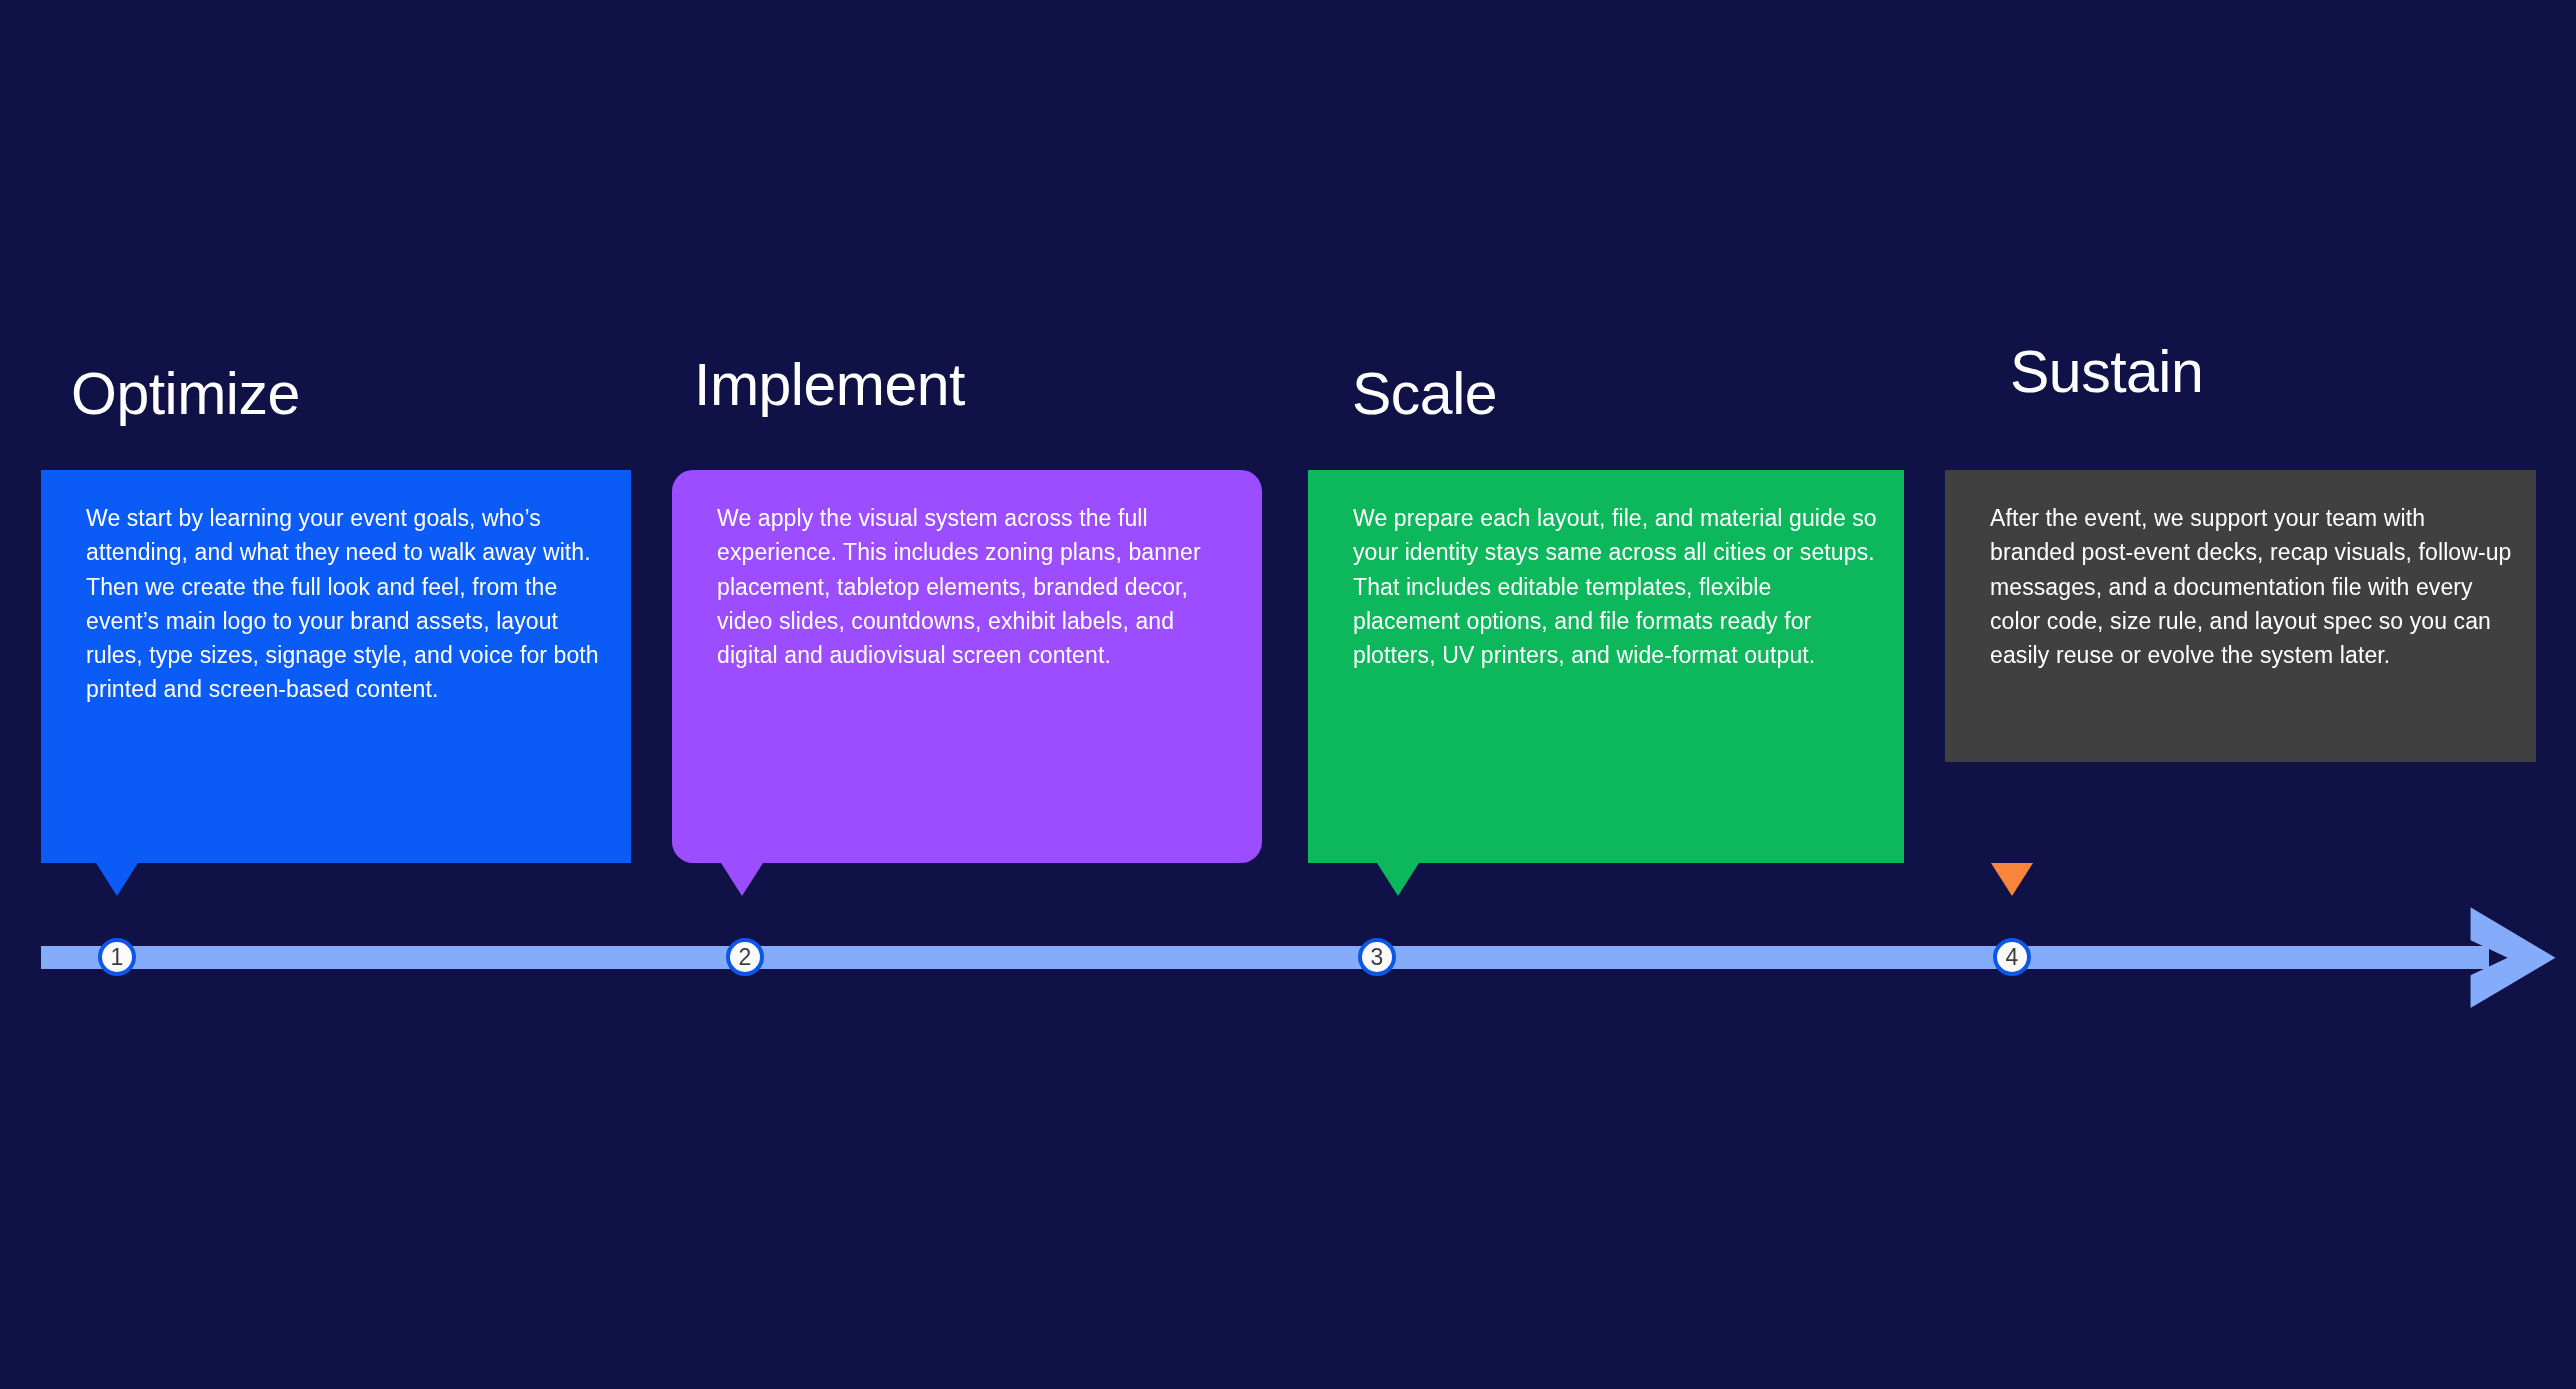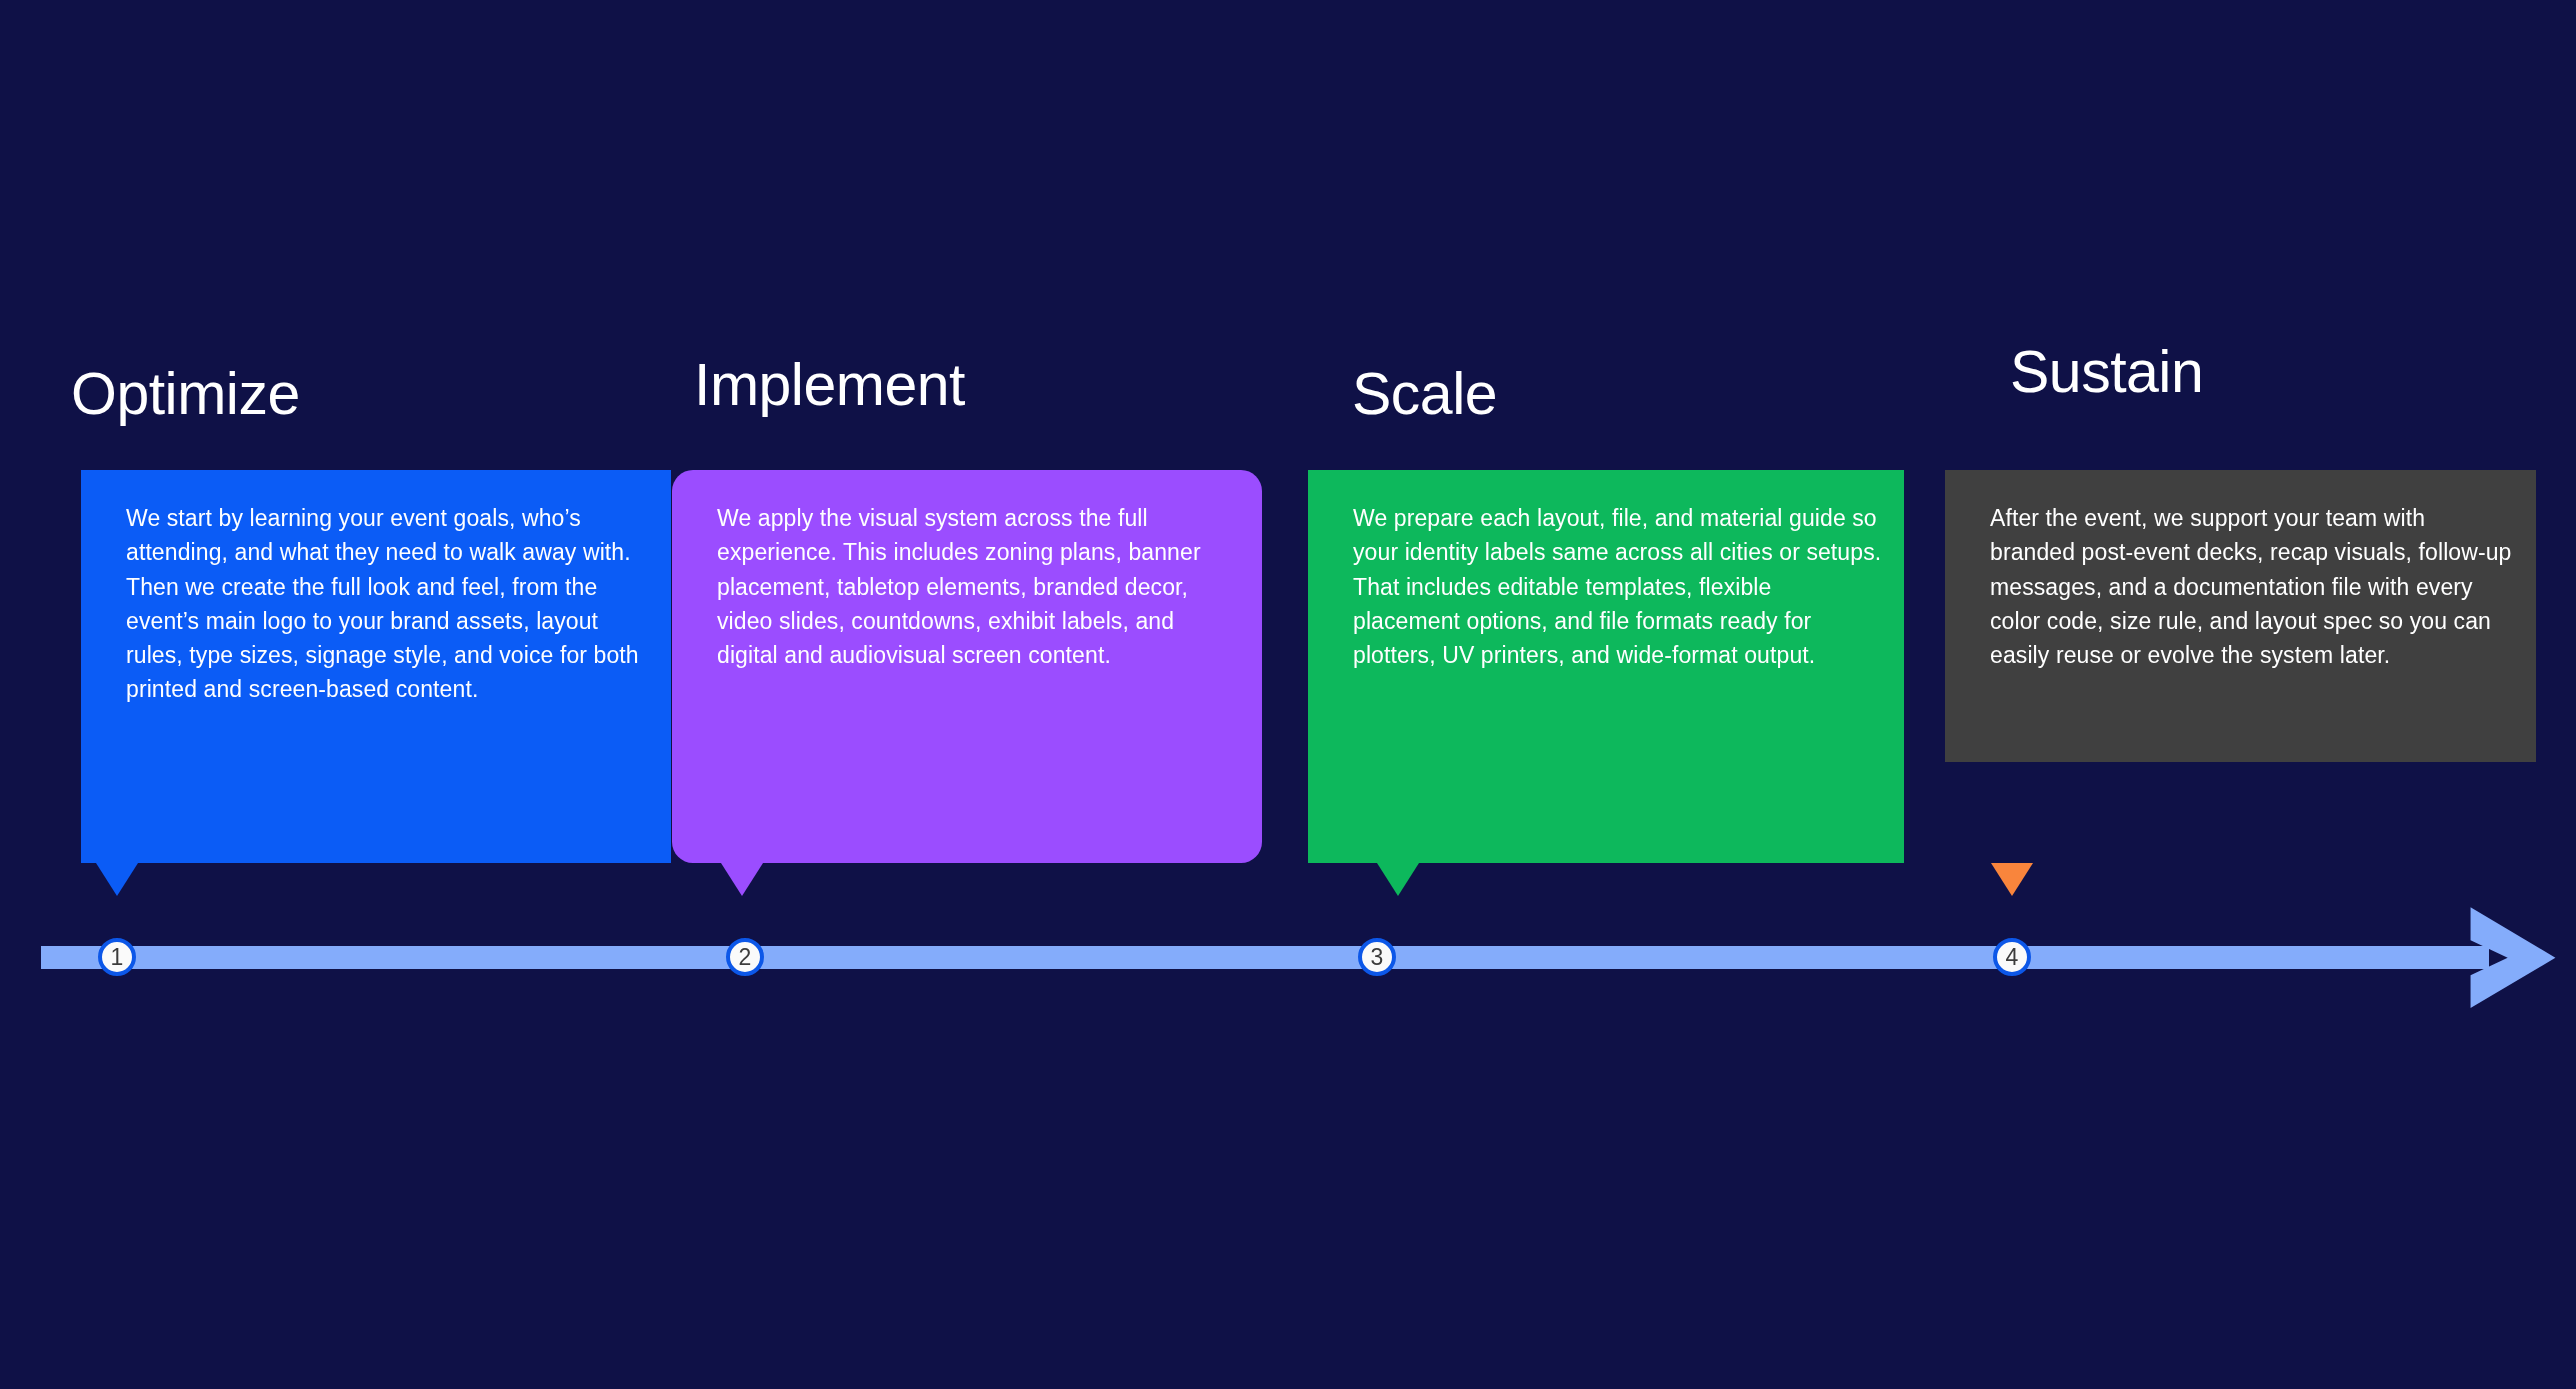--- a/index.html
+++ b/index.html
@@ -82,38 +82,38 @@
     font-weight:400;
   }
 </style>
 </head>
 <body>
 
 <div id="stage">
 
   <div class="col" style="left:41px; width:590px;">
     <div class="step-title" style="left:30px; top:365px;">Optimize</div>
-    <div class="card" style="left:0px; top:470px; width:590px; height:393px; background:#0B5CF6;margin-left:40px;">
+    <div class="card" style="left:0px; top:470px; width:590px; height:393px; background:#0B5CF6;">
       <div class="card-text">We start by learning your event goals, who’s attending, and what they need to walk away with. Then we create the full look and feel, from the event’s main logo to your brand assets, layout rules, type sizes, signage style, and voice for both printed and screen-based content.</div>
     </div>
     <div class="pointer" style="left:55px; top:863px; border-top:33px solid #0B5CF6;"></div>
   </div>
 
   <div class="col" style="left:672px; width:590px;">
     <div class="step-title" style="left:22px; top:356px;">Implement</div>
     <div class="card" style="left:0px; top:470px; width:590px; height:393px; background:#9B4DFF;border-radius:21px;">
       <div class="card-text">We apply the visual system across the full experience. This includes zoning plans, banner placement, tabletop elements, branded decor, video slides, countdowns, exhibit labels, and digital and audiovisual screen content.</div>
     </div>
     <div class="pointer" style="left:49px; top:863px; border-top:33px solid #9B4DFF;"></div>
   </div>
 
   <div class="col" style="left:1308px; width:596px;">
     <div class="step-title" style="left:44px; top:365px;text-align:center;">Scale</div>
     <div class="card" style="left:0px; top:470px; width:596px; height:393px; background:#0DB85C;">
-      <div class="card-text">We prepare each layout, file, and material guide so your identity labels same across all cities or setups. That includes editable templates, flexible placement options, and file formats ready for plotters, UV printers, and wide-format output.</div>
+      <div class="card-text">We prepare each layout, file, and material guide so your identity stays same across all cities or setups. That includes editable templates, flexible placement options, and file formats ready for plotters, UV printers, and wide-format output.</div>
     </div>
     <div class="pointer" style="left:69px; top:863px; border-top:33px solid #0DB85C;"></div>
   </div>
 
   <div class="col" style="left:1945px; width:591px;">
     <div class="step-title" style="left:40px; top:343px;margin-left:25px;">Sustain</div>
     <div class="card" style="left:0px; top:470px; width:591px; height:292px; background:#404040;">
       <div class="card-text">After the event, we support your team with branded post-event decks, recap visuals, follow-up messages, and a documentation file with every color code, size rule, and layout spec so you can easily reuse or evolve the system later.</div>
     </div>
     <div class="pointer" style="left:46px; top:863px; border-top:33px solid #F9853C;"></div>

